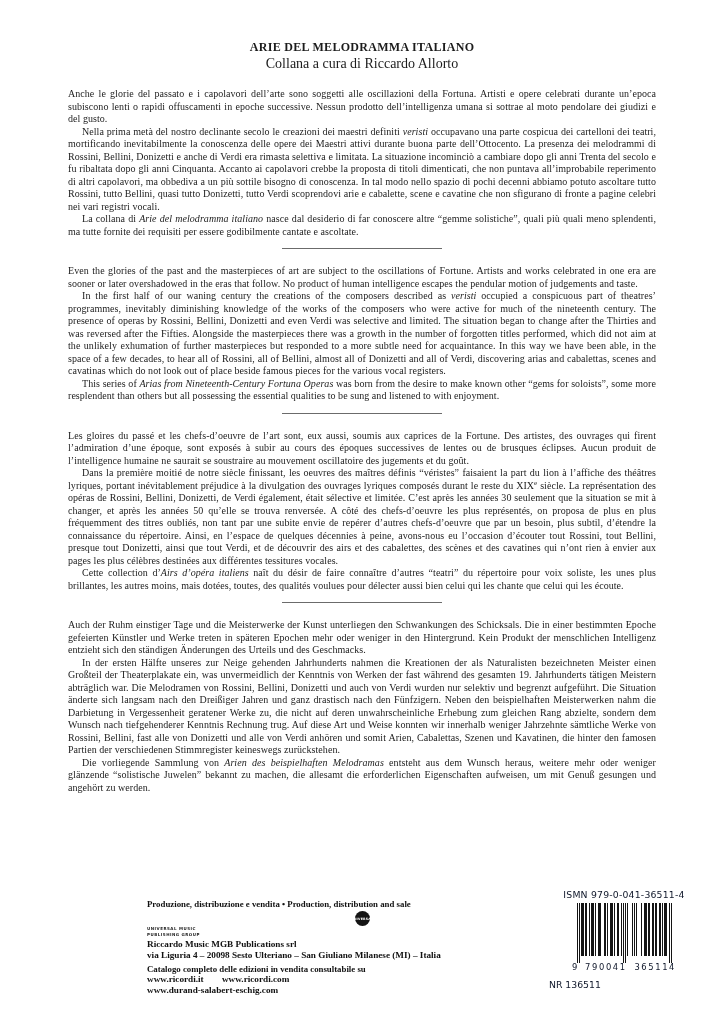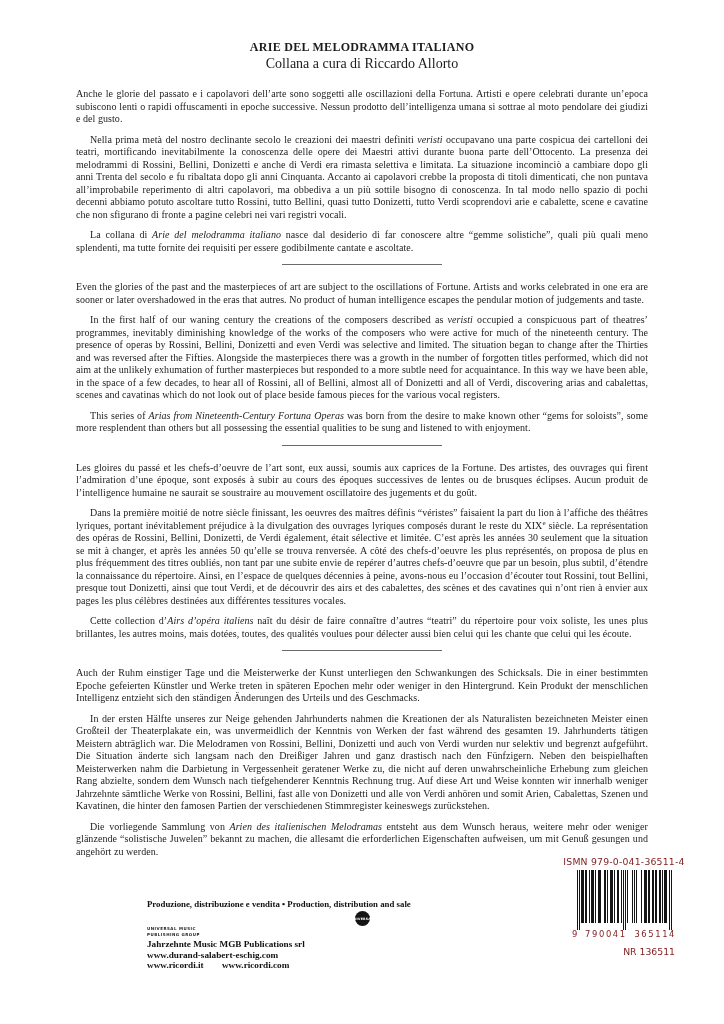--- a/index.html
+++ b/index.html
@@ -11,21 +11,21 @@
     font-family:"Liberation Serif", serif;
     color:#1c1c1c;
     overflow:hidden;
     box-sizing:border-box;
   }
   .content { position:absolute; left:68px; right:68px; top:40px; }
   header { text-align:center; margin-bottom:16px; }
   .title { font-size:12px; font-weight:bold; letter-spacing:0.3px; margin:0; }
   .subtitle { font-size:14px; margin-top:1px; }
   section p {
-    margin:8px;
+    margin:0;
     font-size:10px;
     line-height:12.5px;
     text-align:justify;
     letter-spacing:0.05px;
   }
   section p.ind { text-indent:14px; }
   .divider {
     width:160px; height:0;
     border-top:1px solid #6b6b6b;
     margin:10px auto 16px auto;
@@ -55,33 +55,33 @@
   .logo-sub {
     font-family:"DejaVu Sans", sans-serif;
     font-size:4px; font-weight:bold; letter-spacing:0.5px;
     line-height:4.6px; color:#222; margin-top:1px;
   }
   .websites span { display:inline-block; }
   .websites span + span { margin-left:16px; }
 
   
   .footer-right {
-    position:absolute; top:856px; right:25px; width:150px;
-    font-family:"DejaVu Sans", sans-serif; color:#7f1d1d;
+    position:absolute; top:889px; right:25px; width:150px;
+    font-family:"DejaVu Sans", sans-serif; color:#0f172a;
   }
   .ismn { font-size:9.3px; text-align:center; letter-spacing:0.2px; margin-bottom:3px; }
   .barcode { width:104px; margin:0 auto; background:#fff; }
   #barcode-svg { display:block; width:104px; height:60px; }
   #barcode-svg rect { fill:#141414; }
   .bc-digits {
     display:flex; justify-content:space-between;
     font-size:8.4px; line-height:9px; margin-top:0px;
   }
   .bc-digits .grp { letter-spacing:1.6px; }
-  .nr { margin-top:7px; font-size:9.3px; text-align:right; padding-right:24px; }
+  .nr { margin-top:7px; font-size:9.3px; text-align:left; padding-right:24px; }
 </style>
 </head>
 <body>
 
 <div class="page">
   <div class="content">
 
     <header>
       <h1 class="title">ARIE DEL MELODRAMMA ITALIANO</h1>
       <div class="subtitle">Collana a cura di Riccardo Allorto</div>
@@ -89,58 +89,60 @@
 
     <section>
       <p><span>Anche le glorie del passato e i capolavori dell’arte sono soggetti alle oscillazioni della Fortuna. Artisti e opere celebrati durante un’epoca subiscono lenti o rapidi offuscamenti in epoche successive. Nessun prodotto dell’intelligenza umana si sottrae al moto pendolare dei giudizi e del gusto.</span></p>
       <p class="ind"><span>Nella prima metà del nostro declinante secolo le creazioni dei maestri definiti </span><i>veristi</i><span> occupavano una parte cospicua dei cartelloni dei teatri, mortificando inevitabilmente la conoscenza delle opere dei Maestri attivi durante buona parte dell’Ottocento. La presenza dei melodrammi di Rossini, Bellini, Donizetti e anche di Verdi era rimasta selettiva e limitata. La situazione incominciò a cambiare dopo gli anni Trenta del secolo e fu ribaltata dopo gli anni Cinquanta. Accanto ai capolavori crebbe la proposta di titoli dimenticati, che non puntava all’improbabile reperimento di altri capolavori, ma obbediva a un più sottile bisogno di conoscenza. In tal modo nello spazio di pochi decenni abbiamo potuto ascoltare tutto Rossini, tutto Bellini, quasi tutto Donizetti, tutto Verdi scoprendovi arie e cabalette, scene e cavatine che non sfigurano di fronte a pagine celebri nei vari registri vocali.</span></p>
       <p class="ind"><span>La collana di </span><i>Arie del melodramma italiano</i><span> nasce dal desiderio di far conoscere altre “gemme solistiche”, quali più quali meno splendenti, ma tutte fornite dei requisiti per essere godibilmente cantate e ascoltate.</span></p>
     </section>
 
     <div class="divider"></div>
 
     <section>
-      <p><span>Even the glories of the past and the masterpieces of art are subject to the oscillations of Fortune. Artists and works celebrated in one era are sooner or later overshadowed in the eras that autres. No product of human intelligence escapes the pendular motion of judgements and taste.</span></p>
+      <p><span>Even the glories of the past and the masterpieces of art are subject to the oscillations of Fortune. Artists and works celebrated in one era are sooner or later overshadowed in the eras that follow. No product of human intelligence escapes the pendular motion of judgements and taste.</span></p>
       <p class="ind"><span>In the first half of our waning century the creations of the composers described as </span><i>veristi</i><span> occupied a conspicuous part of theatres’ programmes, inevitably diminishing knowledge of the works of the composers who were active for much of the nineteenth century. The presence of operas by Rossini, Bellini, Donizetti and even Verdi was selective and limited. The situation began to change after the Thirties and was reversed after the Fifties. Alongside the masterpieces there was a growth in the number of forgotten titles performed, which did not aim at the unlikely exhumation of further masterpieces but responded to a more subtle need for acquaintance. In this way we have been able, in the space of a few decades, to hear all of Rossini, all of Bellini, almost all of Donizetti and all of Verdi, discovering arias and cabalettas, scenes and cavatinas which do not look out of place beside famous pieces for the various vocal registers.</span></p>
       <p class="ind"><span>This series of </span><i>Arias from Nineteenth-Century Fortuna Operas</i><span> was born from the desire to make known other “gems for soloists”, some more resplendent than others but all possessing the essential qualities to be sung and listened to with enjoyment.</span></p>
     </section>
 
     <div class="divider"></div>
 
     <section>
       <p><span>Les gloires du passé et les chefs-d’oeuvre de l’art sont, eux aussi, soumis aux caprices de la Fortune. Des artistes, des ouvrages qui firent l’admiration d’une époque, sont exposés à subir au cours des époques successives de lentes ou de brusques éclipses. Aucun produit de l’intelligence humaine ne saurait se soustraire au mouvement oscillatoire des jugements et du goût.</span></p>
       <p class="ind"><span>Dans la première moitié de notre siècle finissant, les oeuvres des maîtres définis “véristes” faisaient la part du lion à l’affiche des théâtres lyriques, portant inévitablement préjudice à la divulgation des ouvrages lyriques composés durant le reste du XIX</span><sup>e</sup><span> siècle. La représentation des opéras de Rossini, Bellini, Donizetti, de Verdi également, était sélective et limitée. C’est après les années 30 seulement que la situation se mit à changer, et après les années 50 qu’elle se trouva renversée. A côté des chefs-d’oeuvre les plus représentés, on proposa de plus en plus fréquemment des titres oubliés, non tant par une subite envie de repérer d’autres chefs-d’oeuvre que par un besoin, plus subtil, d’étendre la connaissance du répertoire. Ainsi, en l’espace de quelques décennies à peine, avons-nous eu l’occasion d’écouter tout Rossini, tout Bellini, presque tout Donizetti, ainsi que tout Verdi, et de découvrir des airs et des cabalettes, des scènes et des cavatines qui n’ont rien à envier aux pages les plus célèbres destinées aux différentes tessitures vocales.</span></p>
       <p class="ind"><span>Cette collection d’</span><i>Airs d’opéra italiens</i><span> naît du désir de faire connaître d’autres “teatri” du répertoire pour voix soliste, les unes plus brillantes, les autres moins, mais dotées, toutes, des qualités voulues pour délecter aussi bien celui qui les chante que celui qui les écoute.</span></p>
     </section>
 
     <div class="divider"></div>
 
     <section>
       <p><span>Auch der Ruhm einstiger Tage und die Meisterwerke der Kunst unterliegen den Schwankungen des Schicksals. Die in einer bestimmten Epoche gefeierten Künstler und Werke treten in späteren Epochen mehr oder weniger in den Hintergrund. Kein Produkt der menschlichen Intelligenz entzieht sich den ständigen Änderungen des Urteils und des Geschmacks.</span></p>
       <p class="ind"><span>In der ersten Hälfte unseres zur Neige gehenden Jahrhunderts nahmen die Kreationen der als Naturalisten bezeichneten Meister einen Großteil der Theaterplakate ein, was unvermeidlich der Kenntnis von Werken der fast während des gesamten 19. Jahrhunderts tätigen Meistern abträglich war. Die Melodramen von Rossini, Bellini, Donizetti und auch von Verdi wurden nur selektiv und begrenzt aufgeführt. Die Situation änderte sich langsam nach den Dreißiger Jahren und ganz drastisch nach den Fünfzigern. Neben den beispielhaften Meisterwerken nahm die Darbietung in Vergessenheit geratener Werke zu, die nicht auf deren unwahrscheinliche Erhebung zum gleichen Rang abzielte, sondern dem Wunsch nach tiefgehenderer Kenntnis Rechnung trug. Auf diese Art und Weise konnten wir innerhalb weniger Jahrzehnte sämtliche Werke von Rossini, Bellini, fast alle von Donizetti und alle von Verdi anhören und somit Arien, Cabalettas, Szenen und Kavatinen, die hinter den famosen Partien der verschiedenen Stimmregister keineswegs zurückstehen.</span></p>
-      <p class="ind"><span>Die vorliegende Sammlung von </span><i>Arien des italienischen Melodramas</i><span> entsteht aus dem Wunsch heraus, weitere mehr oder weniger glänzende “solistische Juwelen” bekannt zu machen, die allesamt die erforderlichen Eigenschaften aufweisen, um mit Genuß gesungen und angehört zu werden.</span></p>
+      <p class="ind"><span>Die vorliegende Sammlung von </span><i>Arien des beispielhaften Melodramas</i><span> entsteht aus dem Wunsch heraus, weitere mehr oder weniger glänzende “solistische Juwelen” bekannt zu machen, die allesamt die erforderlichen Eigenschaften aufweisen, um mit Genuß gesungen und angehört zu werden.</span></p>
     </section>
 
   </div>
 
   <div class="footer-center">
     <div class="fc-bold">Produzione, distribuzione e vendita • Production, distribution and sale</div>
     <div class="logo-wrap">
       <div class="logo-circle">
         <span>UNIVERSAL</span>
       </div>
       <div class="logo-sub">UNIVERSAL MUSIC</div>
       <div class="logo-sub">PUBLISHING GROUP</div>
     </div>
-    <div class="fc-bold9">Jahrzehnte Music MGB Publications srl</div>
-    <div class="fc-bold9">www.durand-salabert-eschig.com</div>
+    <div class="fc-bold9">Riccardo Music MGB Publications srl</div>
+    <div class="fc-bold9">via Liguria 4 – 20098 Sesto Ulteriano – San Giuliano Milanese (MI) – Italia</div>
+    <div class="fc-bold gap-top">Catalogo completo delle edizioni in vendita consultabile su</div>
     <div class="fc-bold9 websites">
       <span>www.ricordi.it</span>
       <span>www.ricordi.com</span>
     </div>
+    <div class="fc-bold9">www.durand-salabert-eschig.com</div>
   </div>
 
   <div class="footer-right">
     <div class="ismn">ISMN 979-0-041-36511-4</div>
     <div class="barcode">
       <svg id="barcode-svg" xmlns="http://www.w3.org/2000/svg" shape-rendering="crispEdges" viewBox="0 0 95 60">
           <rect x="0" y="0" width="1" height="60"></rect>
           <rect x="2" y="0" width="1" height="60"></rect>
           <rect x="4" y="0" width="1" height="53"></rect>
           <rect x="5" y="0" width="1" height="53"></rect>

